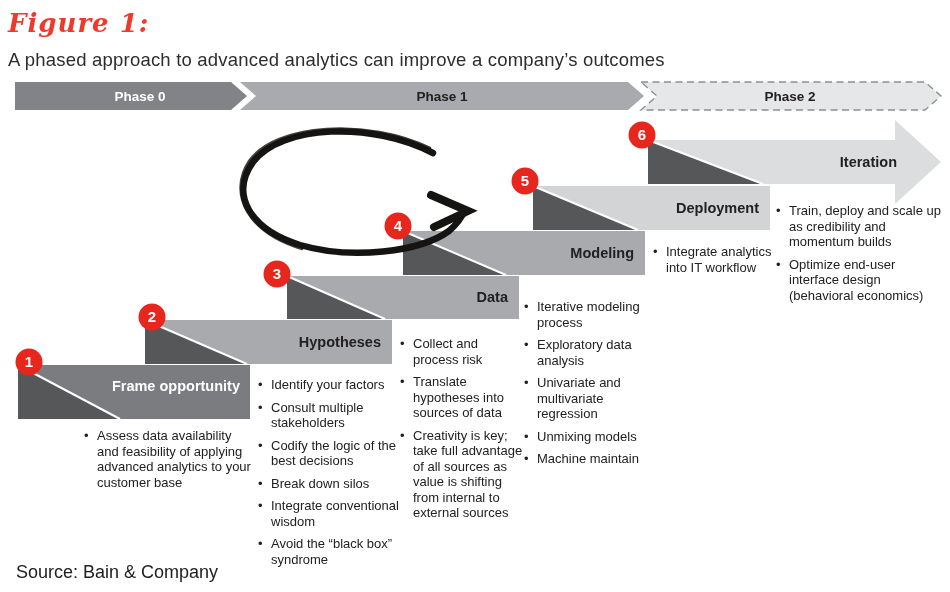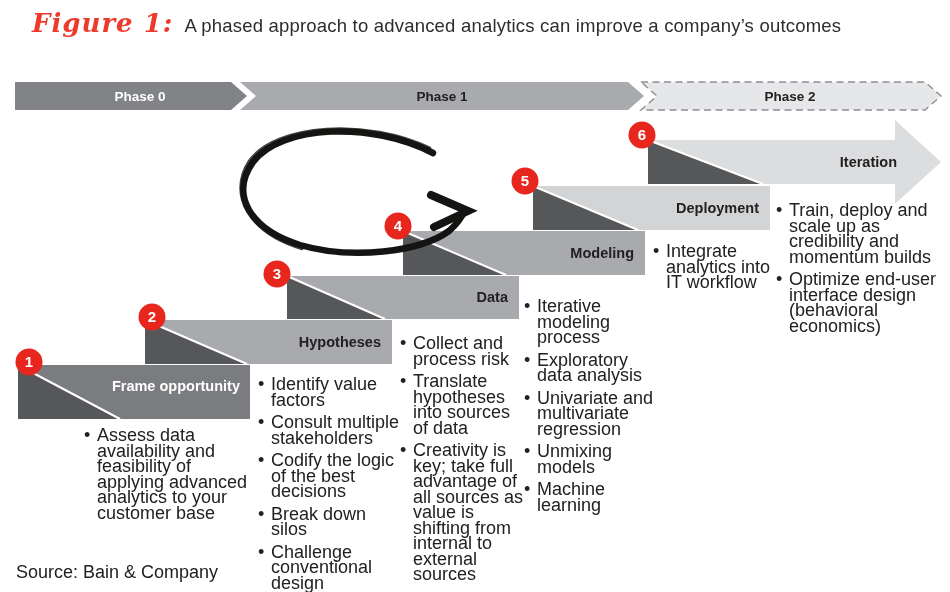--- a/index.html
+++ b/index.html
@@ -1,38 +1,38 @@
 <!DOCTYPE html>
 <html><head>
 <meta charset="utf-8">
 <style>
   * { margin:0; padding:0; box-sizing:border-box; }
   html,body { width:950px; height:592px; background:#ffffff; overflow:hidden;
               font-family:"Liberation Sans", sans-serif; }
   .stage { position:relative; width:950px; height:592px; background:#fff; }
 
   
-  .title-row { position:absolute; left:32px; top:8px; display:flex; align-items:baseline; gap:11px; }
+  .title-row { position:absolute; left:8px; top:8px; display:flex; align-items:baseline; gap:11px;flex-direction:column; }
   .fig-label { font-family:"DejaVu Serif", serif; font-style:italic; font-size:26px;
                font-weight:bold; letter-spacing:1px; }
   .fig-title { font-size:18.5px; color:#2d2d2e; letter-spacing:.2px; }
 
   
   svg.diagram { position:absolute; left:0; top:0; width:950px; height:592px; pointer-events:none; }
   svg text { font-family:"Liberation Sans", sans-serif; }
   text.phase-label  { font-size:13.5px; font-weight:bold; }
   text.step-label   { font-size:14.5px; font-weight:bold; fill:#232021; }
   text.step-label-light { font-size:14.5px; font-weight:bold; fill:#ffffff; }
   text.badge-num    { font-size:15px; font-weight:bold; fill:#ffffff; text-anchor:middle; }
 
   
   .col { position:absolute; }
   .col ul { list-style:none; }
   .col li { position:relative; padding-left:13px; margin-bottom:7px;
-            font-size:18px; line-height:15.5px; color:#232021; }
+            font-size:13px; line-height:15.5px; color:#232021; }
   .col li::before { content:"\2022"; position:absolute; left:0; top:0; color:#232021; }
 
   
   .source { position:absolute; left:16px; top:562px; font-size:18px; color:#232021; }
 </style>
 </head>
 <body>
 
 <div class="stage">
 
@@ -119,46 +119,46 @@
   <div class="col" style="left:84px;  top:428px; width:172px;">
     <ul>
 
     <li>Assess data availability and feasibility of applying advanced analytics to your customer base</li>
       </ul>
   </div>
 
   <div class="col" style="left:258px; top:377px; width:148px;">
     <ul>
 
-    <li>Identify value factors</li>
+    <li>Identify your factors</li>
         <li>Consult multiple stakeholders</li>
         <li>Codify the logic of the best decisions</li>
         <li>Break down silos</li>
-        <li>Challenge conventional design</li>
+        <li>Integrate conventional wisdom</li>
         <li>Avoid the “black box” syndrome</li>
       </ul>
   </div>
 
   <div class="col" style="left:400px; top:336px; width:126px;">
     <ul>
 
     <li>Collect and process risk</li>
         <li>Translate hypotheses into sources of data</li>
         <li>Creativity is key; take full advantage of all sources as value is shifting from internal to external sources</li>
       </ul>
   </div>
 
   <div class="col" style="left:524px; top:299px; width:136px;">
     <ul>
 
     <li>Iterative modeling process</li>
         <li>Exploratory data analysis</li>
         <li>Univariate and multivariate regression</li>
         <li>Unmixing models</li>
-        <li>Machine learning</li>
+        <li>Machine maintain</li>
       </ul>
   </div>
 
   <div class="col" style="left:653px; top:244px; width:122px;">
     <ul>
 
         <li>Integrate analytics into IT workflow</li>
       </ul>
   </div>
 

